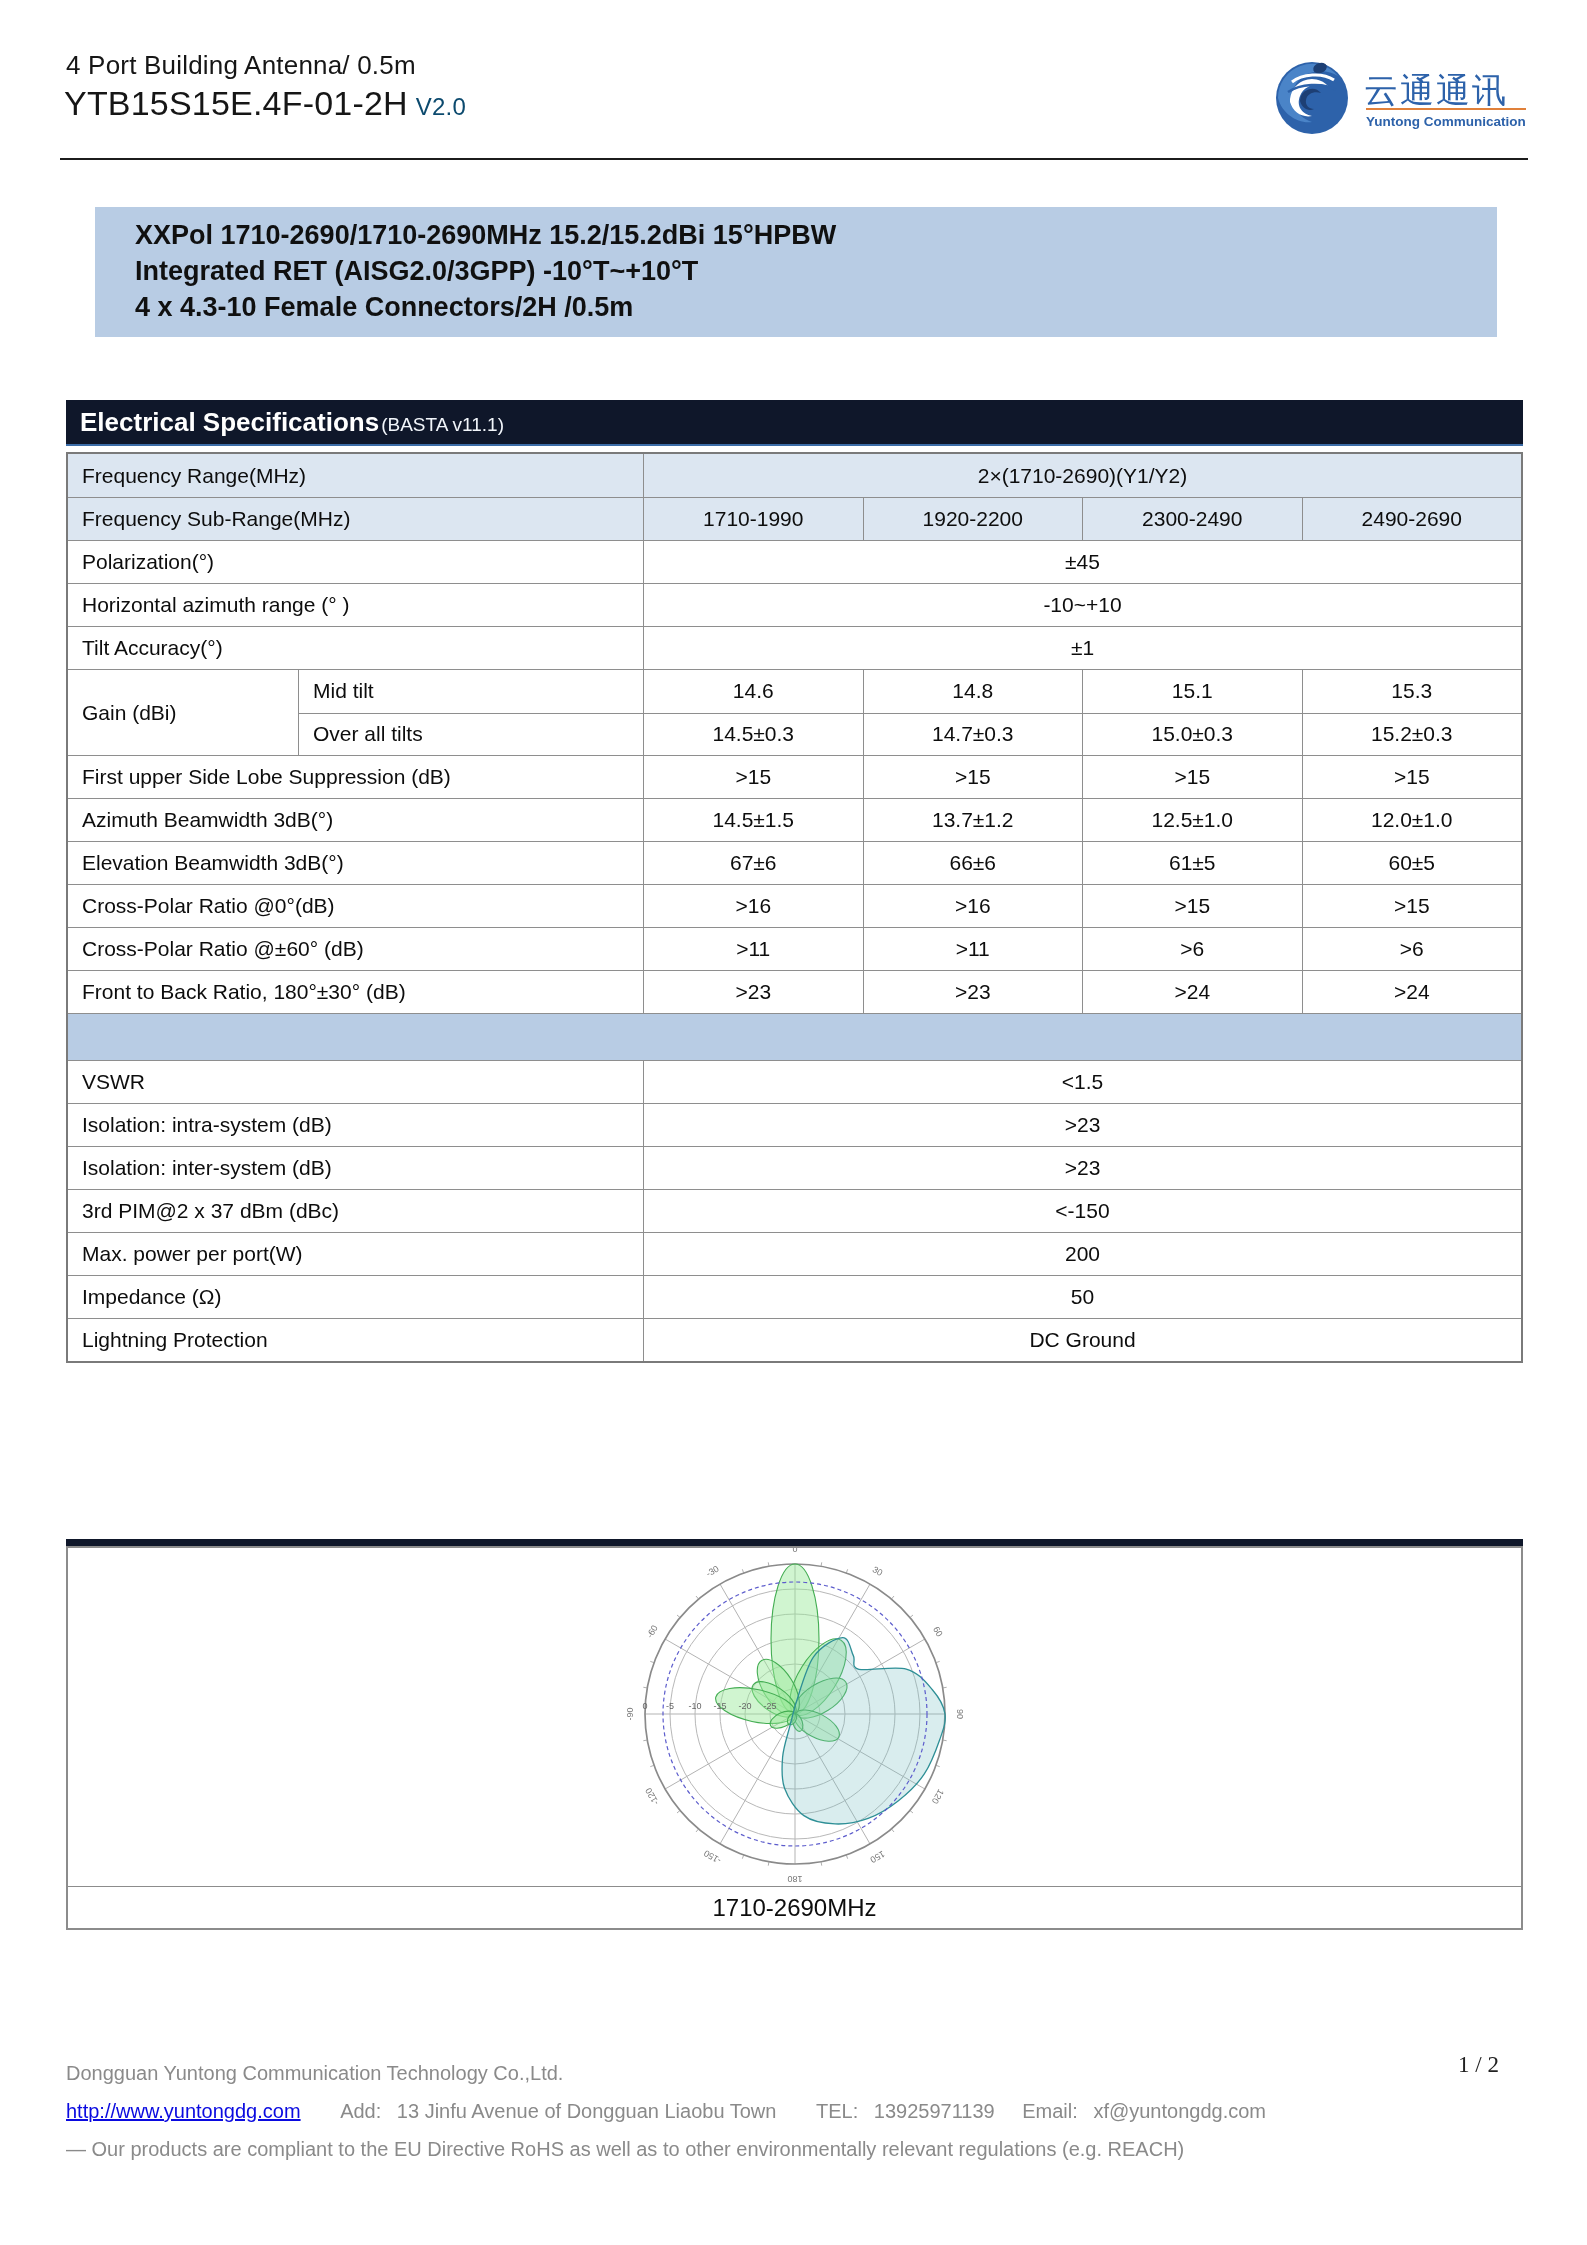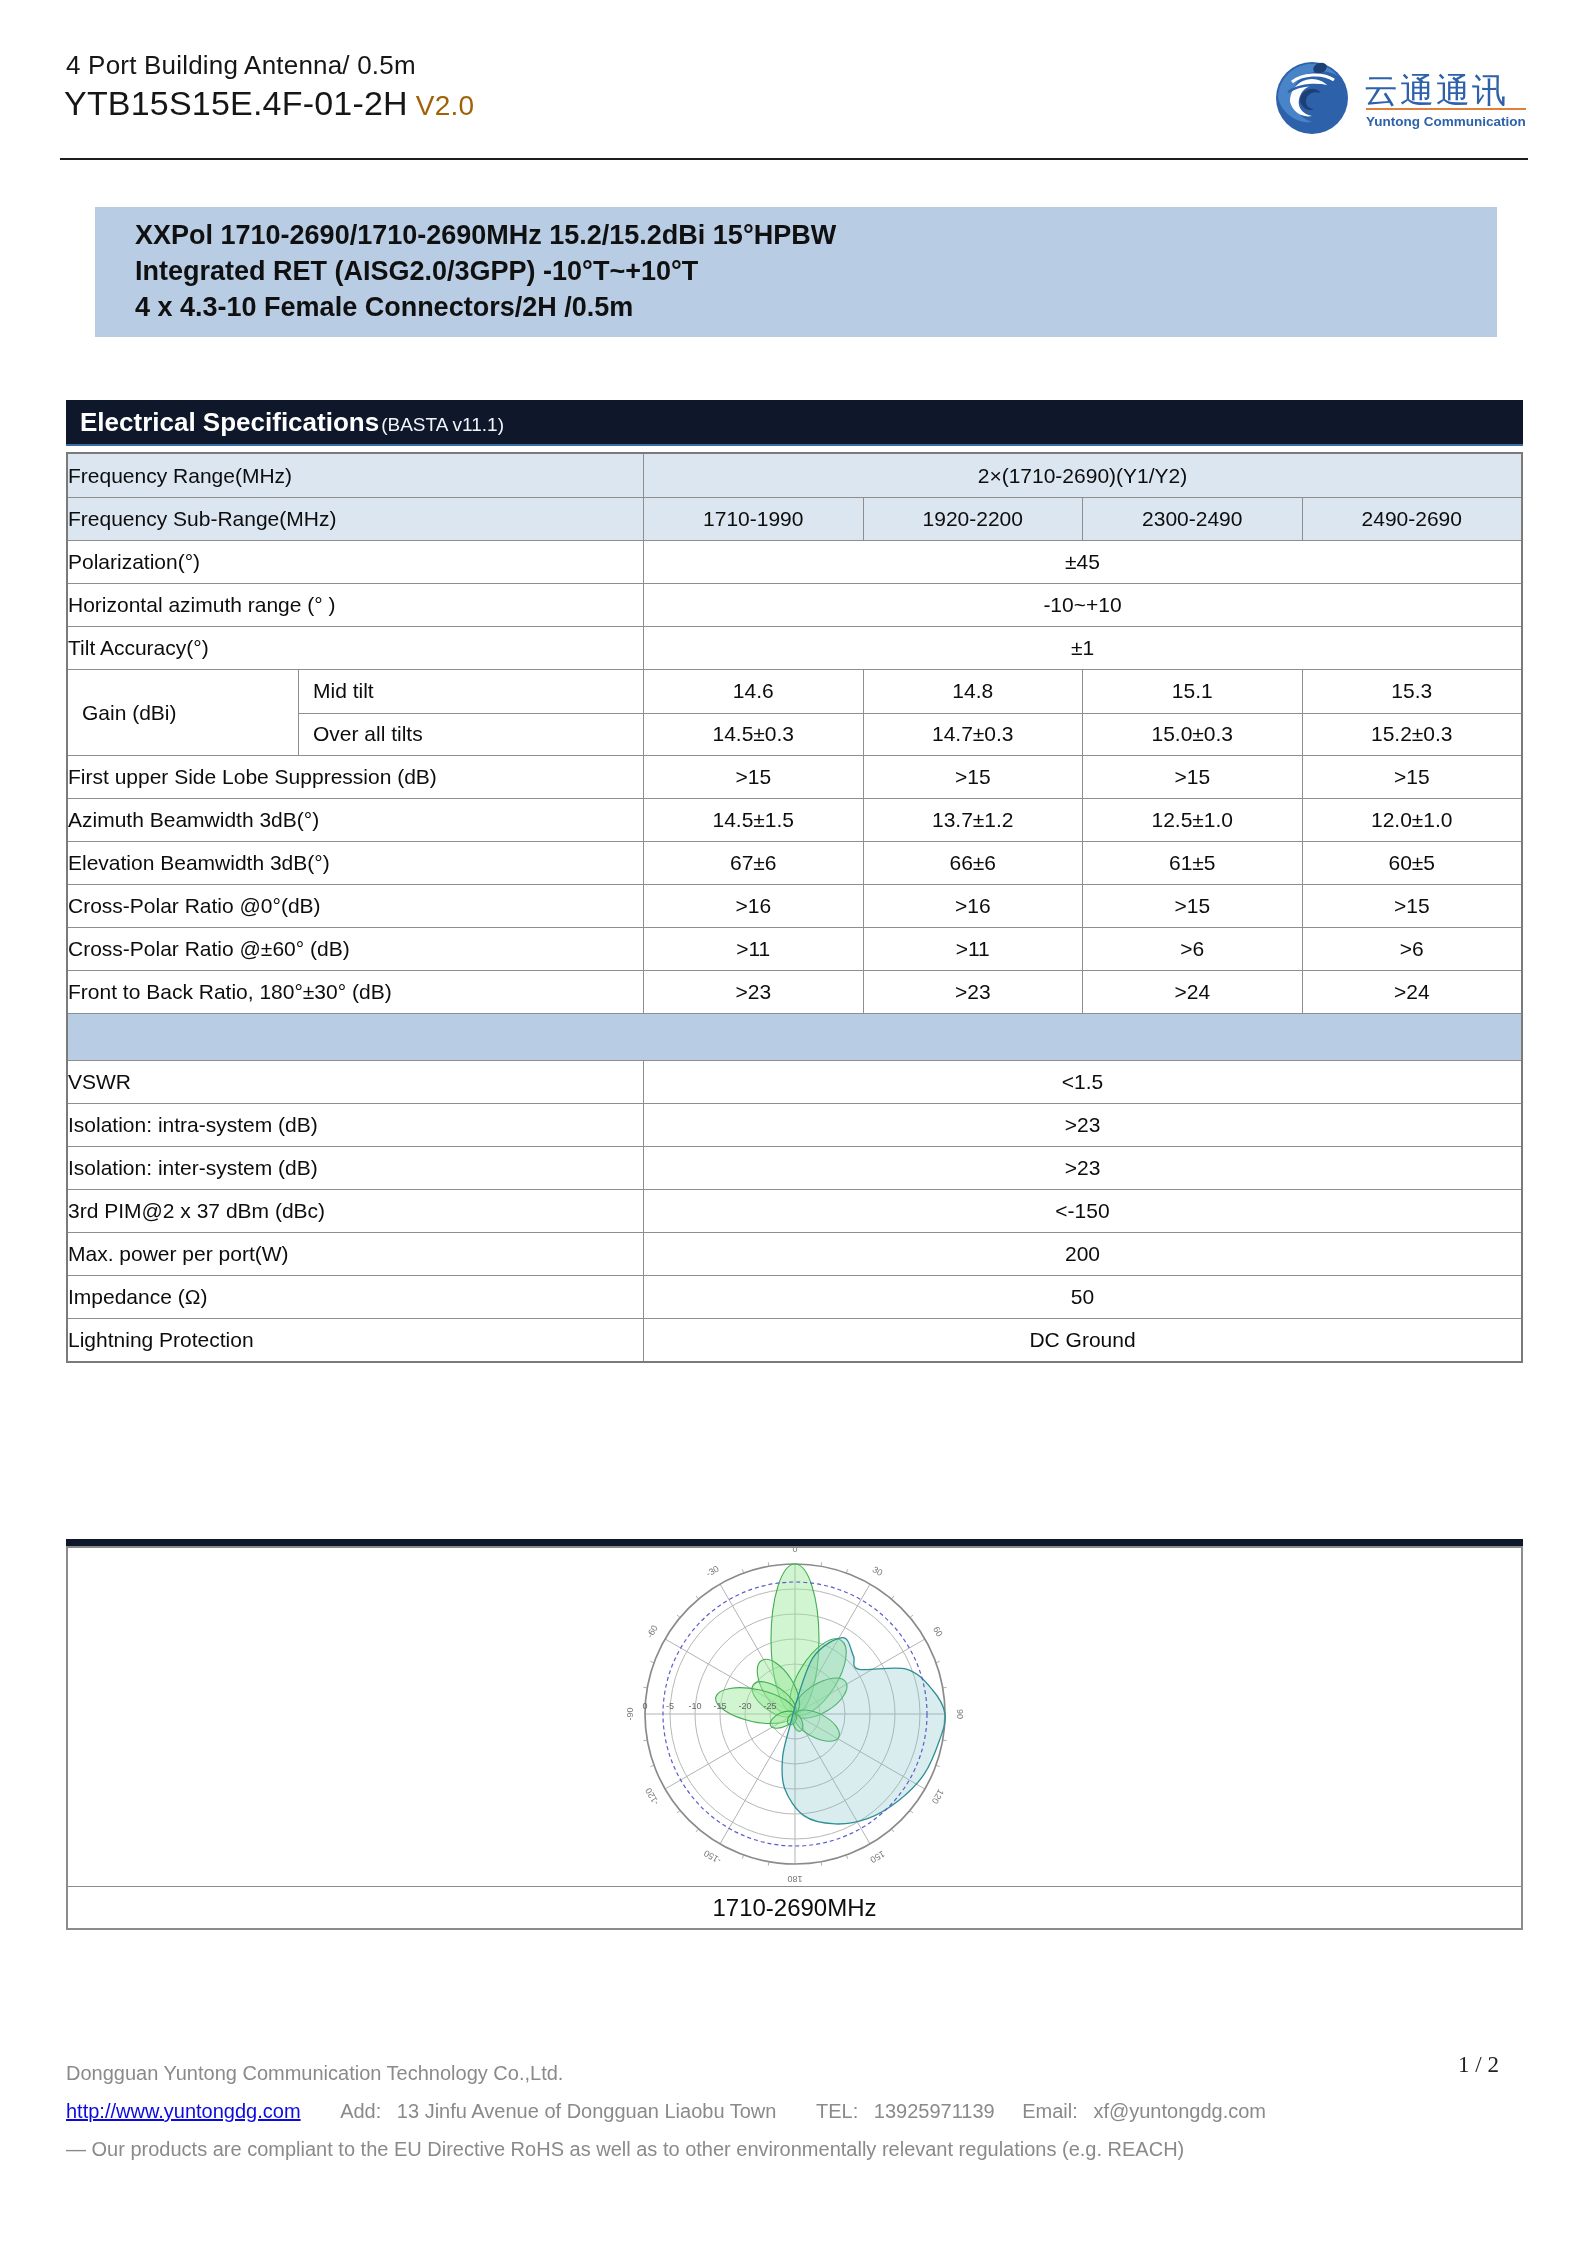--- a/index.html
+++ b/index.html
@@ -2,21 +2,21 @@
 <html><head>
 <meta charset="utf-8">
 <style>
   html,body{margin:0;padding:0;background:#ffffff;}
   body{font-family:"Liberation Sans",sans-serif;color:#111;}
   .page{position:relative;width:1587px;height:2245px;background:#fff;overflow:hidden;}
 
   
   .hdr-title{position:absolute;left:66px;top:50px;font-size:26px;color:#161616;letter-spacing:.2px;}
   .hdr-model{position:absolute;left:64px;top:84px;font-size:34px;color:#161616;letter-spacing:.2px;}
-  .hdr-version{font-size:28px;color:#a16207;margin-left:8px;}
+  .hdr-version{font-size:24px;color:#0c4a6e;margin-left:8px;}
   .hdr-rule{position:absolute;left:60px;top:158px;width:1468px;height:2px;background:#1c1c1c;}
 
   .logo{position:absolute;left:1268px;top:52px;width:270px;height:92px;}
   .logo-icon{position:absolute;left:0;top:0;width:88px;height:88px;}
   .logo-cn{position:absolute;left:96px;top:16px;font-size:34px;font-weight:400;color:#2d62aa;letter-spacing:2px;}
   .logo-rule{position:absolute;left:98px;top:56px;width:160px;height:2px;background:#e0803a;}
   .logo-en{position:absolute;left:98px;top:62px;font-size:13.5px;font-weight:700;color:#2d62aa;white-space:nowrap;}
 
   
   .summary{position:absolute;left:95px;top:207px;width:1402px;background:#b8cce4;padding:10px 0 12px 40px;box-sizing:border-box;}
@@ -27,21 +27,21 @@
   .secbar .t{color:#fff;font-weight:700;font-size:26px;line-height:44px;padding-left:14px;display:inline-block;}
   .secbar .s{color:#f2f6fb;font-size:19px;font-weight:400;}
 
   
   .spec-table{position:absolute;left:66px;top:452px;width:1457px;box-sizing:border-box;border:2px solid #7a7a7a;background:#fff;}
   .spec-row{display:flex;height:43px;box-sizing:border-box;border-top:1px solid #8e8e8e;}
   .spec-row:first-child{border-top:none;}
   .spec-row.shaded{background:#dce6f1;}
   .spec-sep{height:46px;background:#b8cce4;border-top:1px solid #8e8e8e;}
   .cell{box-sizing:border-box;display:flex;align-items:center;font-size:21px;color:#0d0d0d;}
-  .c-label{width:575px;}
+  .c-label{width:575px;padding-left:14px;}
   .c-glabel{width:230px;padding-left:14px;}
   .c-sub{width:345px;padding-left:14px;border-left:1px solid #8e8e8e;}
   .c-val{width:219.5px;justify-content:center;border-left:1px solid #8e8e8e;text-align:center;}
   .c-span{flex:1;justify-content:center;border-left:1px solid #8e8e8e;}
   .g-right{display:flex;flex-direction:column;flex:1;}
   .g-subrow{display:flex;height:43px;box-sizing:border-box;}
   .g-subrow + .g-subrow{border-top:1px solid #8e8e8e;}
   .spec-row.group{height:86px;}
 
   

